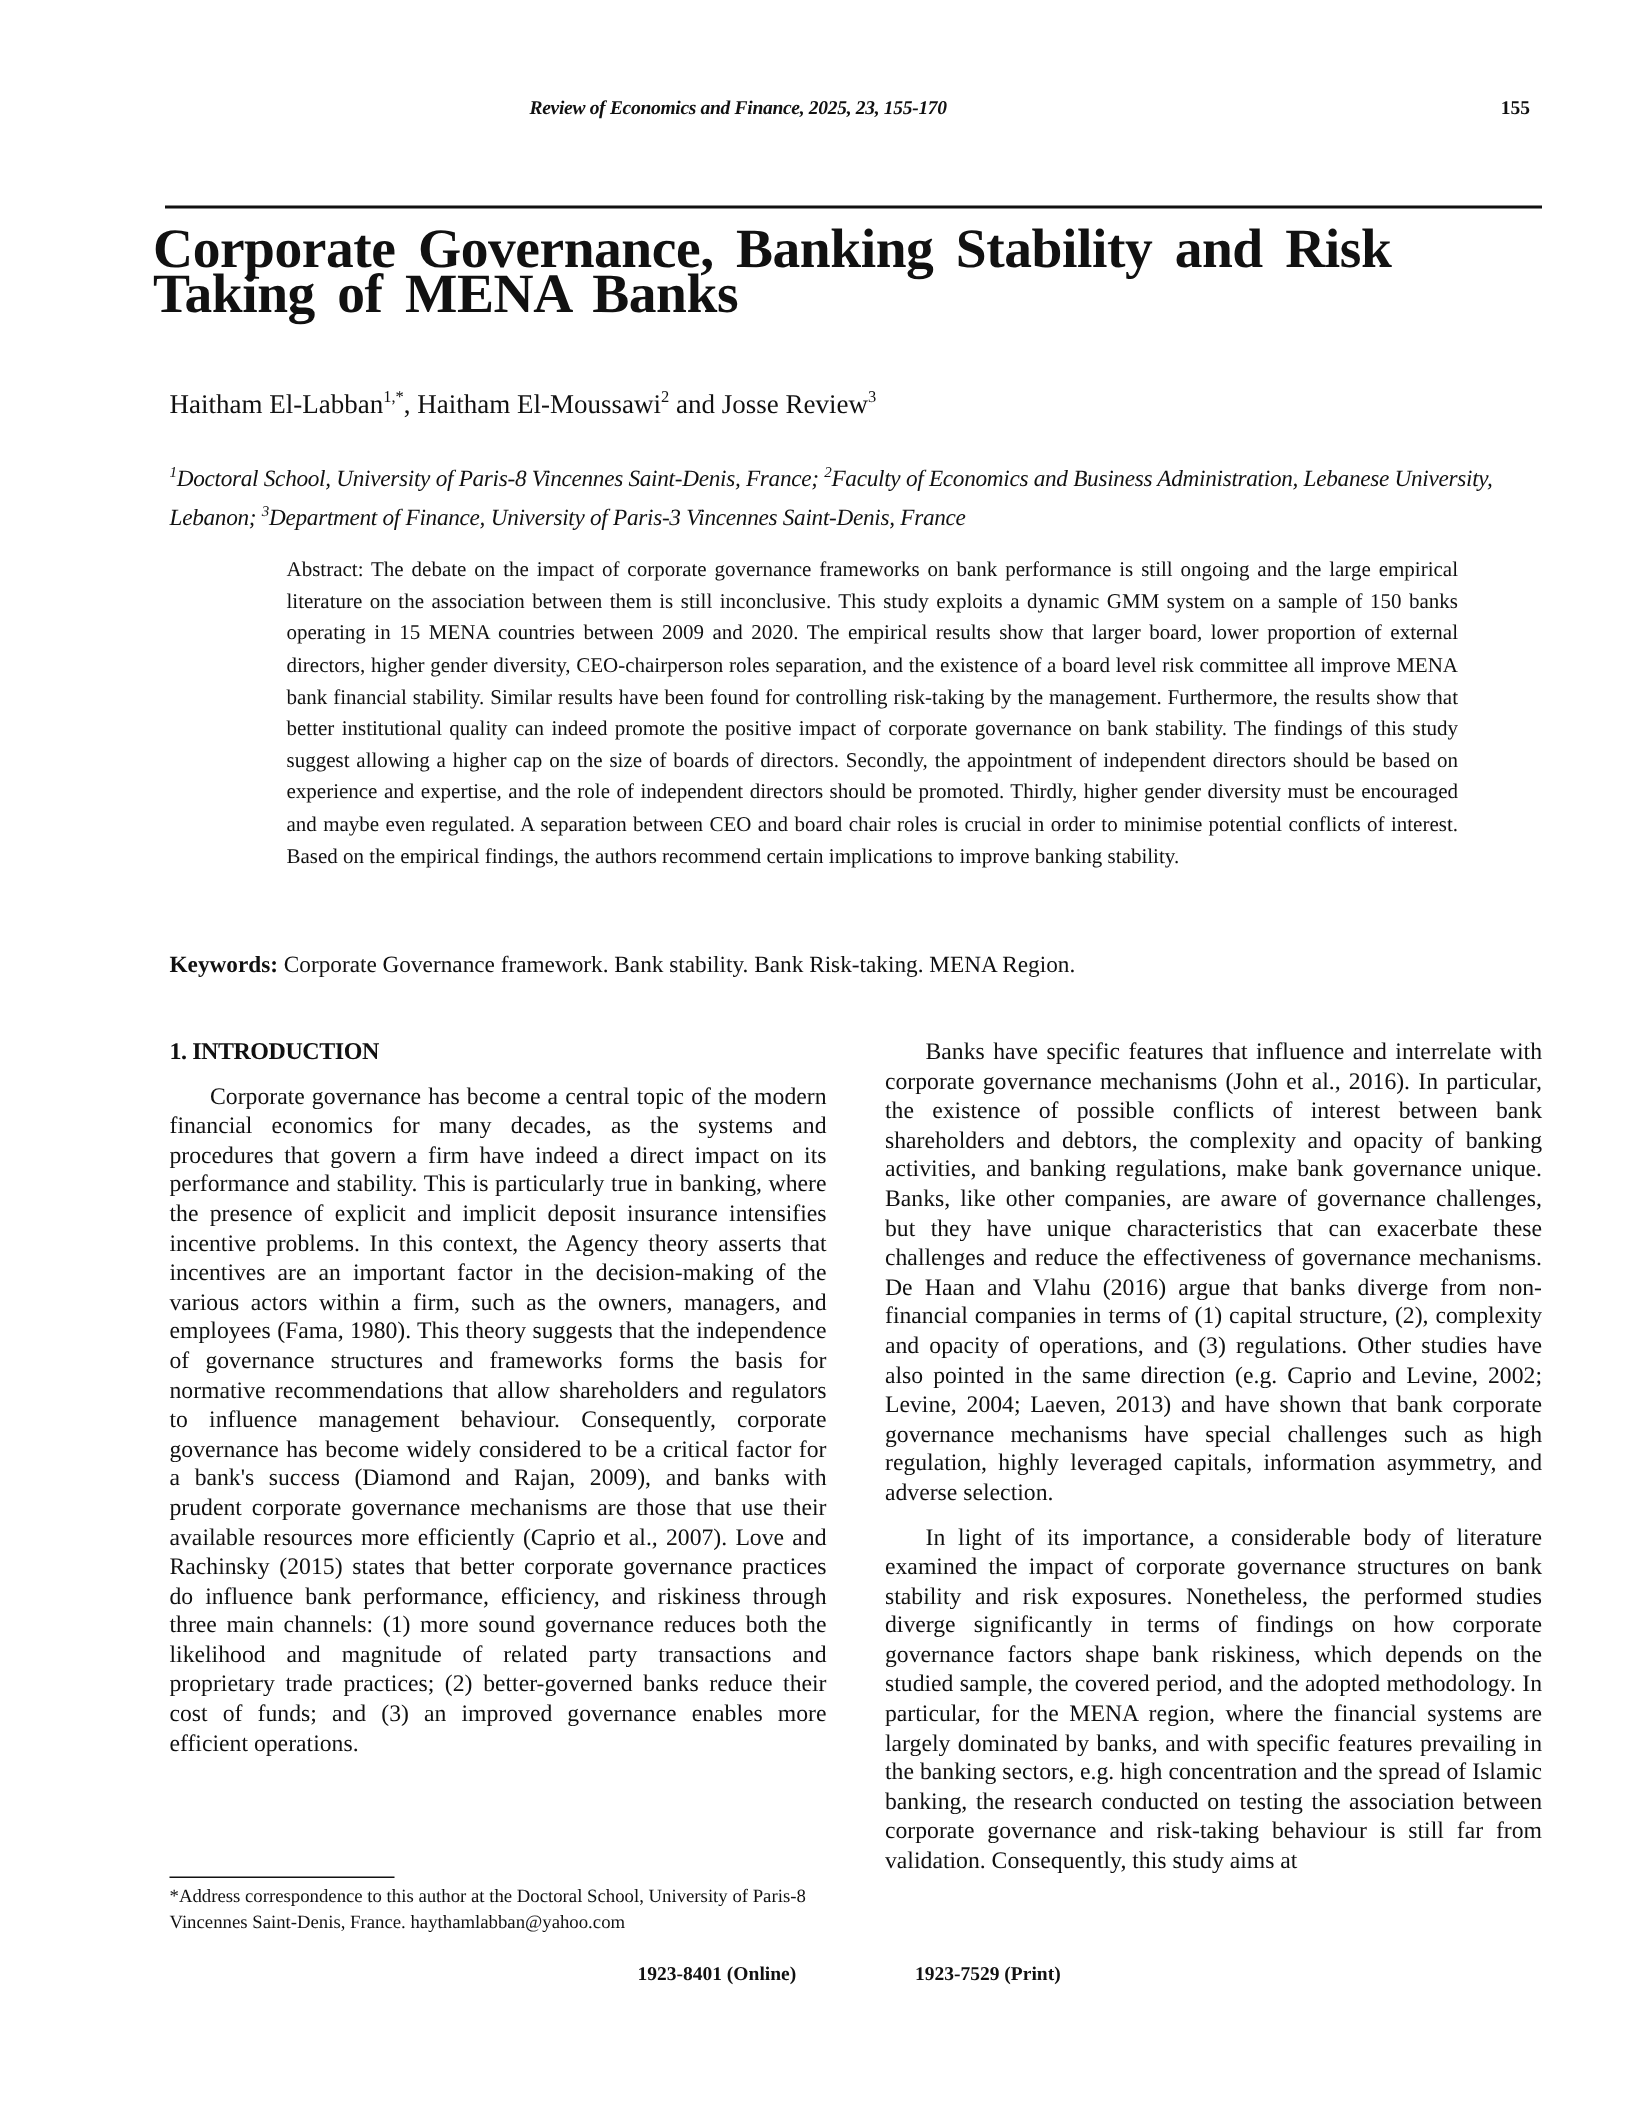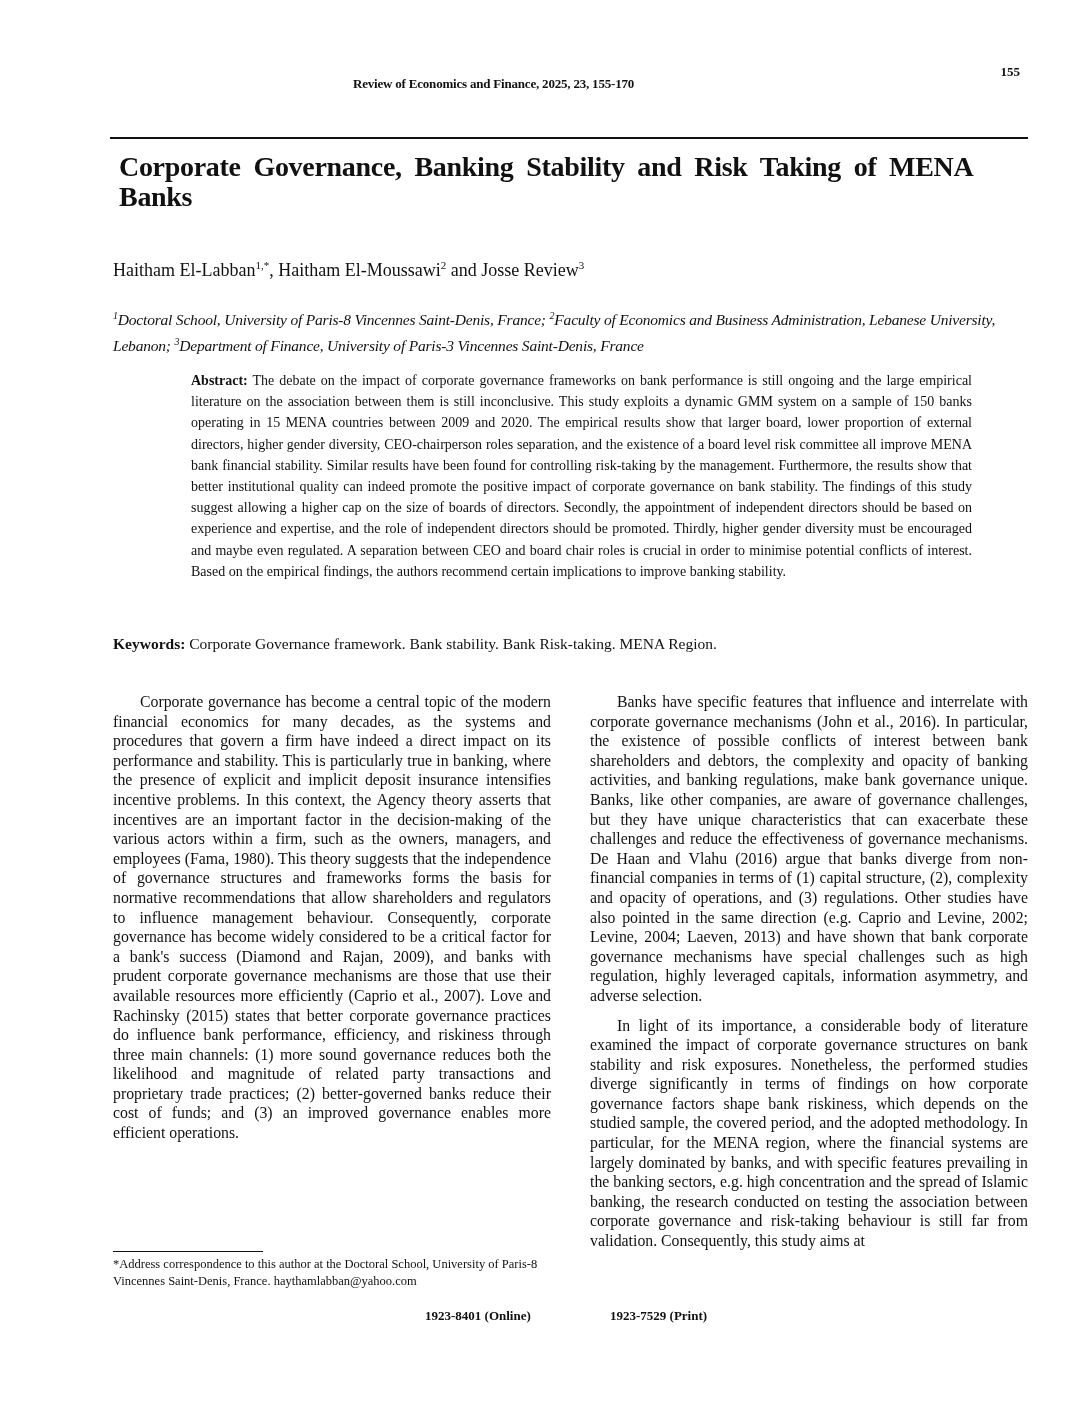--- a/index.html
+++ b/index.html
@@ -1,27 +1,27 @@
 <!DOCTYPE html>
 <html><head>
 <meta charset="utf-8">
 <style>
   html, body { margin:0; padding:0; background:#ffffff; }
   body { width:1088px; height:1408px; position:relative; overflow:hidden; font-family:"Liberation Serif", serif; color:#111; }
   .running-head { position:absolute; top:64px; left:0; width:1088px; height:20px; }
-  .journal { position:absolute; left:353px; top:12px; font-size:13px; font-weight:bold; white-space:nowrap; letter-spacing:-0.2px; }
+  .journal { position:absolute; left:353px; top:0; font-size:13px; font-style:italic; font-weight:bold; white-space:nowrap; letter-spacing:-0.2px; }
   .pageno { position:absolute; right:68px; top:0; font-size:13px; font-weight:bold; }
   .rule { position:absolute; left:110px; width:918px; top:137px; height:2px; background:#111; }
-  .title { position:absolute; left:119px; top:152px; width:915px; font-size:28px; font-weight:bold; line-height:30px; letter-spacing:-0.3px; word-spacing:6px; }
+  .title { position:absolute; left:102px; top:152px; width:915px; font-size:37px; font-weight:bold; line-height:30px; letter-spacing:-0.3px; word-spacing:6px; }
   .authors { position:absolute; left:113px; top:253px; font-size:18px; line-height:24px; white-space:nowrap; }
   .authors sup { font-size:11px; }
   .affil { position:absolute; left:113px; top:305px; width:915px; font-size:15.5px; font-style:italic; line-height:22px; letter-spacing:-0.2px; }
   .affil sup { font-size:10px; }
   .abstract { position:absolute; left:191px; top:370px; width:781px; font-size:14px; line-height:21.2px; text-align:justify; }
-  .abstract b { font-weight:bold; }
+  .abstract b { font-weight:normal; }
   .keywords { position:absolute; left:113px; top:633px; width:915px; font-size:15.5px; line-height:22px; }
   .col { position:absolute; top:692px; font-size:15.8px; line-height:19.6px; text-align:justify; hyphens:manual; }
   .col-left { left:113px; width:438px; }
   .col-right { left:590px; width:438px; }
   .sec-head { font-weight:bold; font-size:16px; margin:0 0 10px 0; letter-spacing:-0.3px; }
   .para { margin:0; text-indent:27px; }
   .para + .para { margin-top:10px; }
   .fn-rule { position:absolute; left:113px; top:1251px; width:150px; height:1px; background:#111; }
   .footnote { position:absolute; left:113px; top:1256px; width:440px; font-size:12.5px; line-height:16.5px; }
   .issn { position:absolute; top:1308px; font-size:13px; font-weight:bold; white-space:nowrap;text-align:center; }
@@ -50,20 +50,21 @@
 
 <div class="abstract">
   <b>Abstract:</b><span> The debate on the impact of corporate governance frameworks on bank performance is still ongoing and the large empirical literature on the association between them is still inconclusive. This study exploits a dynamic GMM system on a sample of 150 banks operating in 15 MENA countries between 2009 and 2020. The empirical results show that larger board, lower proportion of external directors, higher gender diversity, CEO-chairperson roles separation, and the existence of a board level risk committee all improve MENA bank financial stability. Similar results have been found for controlling risk-taking by the management. Furthermore, the results show that better institutional quality can indeed promote the positive impact of corporate governance on bank stability. The findings of this study suggest allowing a higher cap on the size of boards of directors. Secondly, the appointment of independent directors should be based on experience and expertise, and the role of independent directors should be promoted. Thirdly, higher gender diversity must be encouraged and maybe even regulated. A separation between CEO and board chair roles is crucial in order to minimise potential conflicts of interest. Based on the empirical findings, the authors recommend certain  implications to improve banking stability.</span>
 </div>
 
 <div class="keywords">
   <b>Keywords:</b><span> Corporate Governance framework. Bank stability. Bank Risk-taking. MENA Region.</span>
 </div>
 
 <div class="col col-left">
+  <div class="sec-head">1. INTRODUCTION</div>
   <p class="para">Corporate governance has become a central topic of the modern financial economics for many decades, as the systems and procedures that govern a firm have indeed a direct impact on its performance and stability. This is particularly true in banking, where the presence of explicit and implicit deposit insurance intensifies incentive problems. In this context, the Agency theory asserts that incentives are an important factor in the decision-making of the various actors within a firm, such as the owners, managers, and employees (Fama, 1980). This theory suggests that the independence of governance structures and frameworks forms the basis for normative recommendations that allow shareholders and regulators to influence management behaviour. Consequently, corporate governance has become widely considered to be a critical factor for a bank's success (Diamond and Rajan, 2009), and banks with prudent corporate governance mechanisms are those that use their available resources more efficiently (Caprio et al., 2007). Love and Rachinsky (2015) states that better corporate governance practices do influence bank performance, efficiency, and riskiness through three main channels: (1) more sound governance reduces both the likelihood and magnitude of related party transactions and proprietary trade practices; (2) better-governed banks reduce their cost of funds; and (3) an improved governance enables more efficient operations.</p>
 </div>
 
 <div class="col col-right">
   <p class="para">Banks have specific features that influence and interrelate with corporate governance mechanisms (John et al., 2016). In particular, the existence of possible conflicts of interest between bank shareholders and debtors, the complexity and opacity of banking activities, and banking regulations, make bank governance unique. Banks, like other companies, are aware of governance challenges, but they have unique characteristics that can exacerbate these challenges and reduce the effectiveness of governance mechanisms. De Haan and Vlahu (2016) argue that banks diverge from non-financial companies in terms of (1) capital structure, (2), complexity and opacity of operations, and (3) regulations. Other studies have also pointed in the same direction (e.g. Caprio and Levine, 2002; Levine, 2004; Laeven, 2013) and have shown that bank corporate governance mechanisms have special challenges such as high regulation, highly leveraged capitals, information asymmetry, and adverse selection.</p>
   <p class="para">In light of its importance, a considerable body of literature examined the impact of corporate governance structures on bank stability and risk exposures. Nonetheless, the performed studies diverge significantly in terms of findings on how corporate governance factors shape bank riskiness, which depends on the studied sample, the covered period, and the adopted methodology. In particular, for the MENA region, where the financial systems are largely dominated by banks, and with specific features prevailing in the banking sectors, e.g. high concentration and the spread of Islamic banking, the research conducted on testing the association between corporate governance and risk-taking behaviour is still far from validation. Consequently, this study aims at</p>
 </div>
 
 <div class="fn-rule"></div>
 <div class="footnote">*Address correspondence to this author at the Doctoral School, University of Paris-8 Vincennes Saint-Denis, France. haythamlabban@yahoo.com</div>

